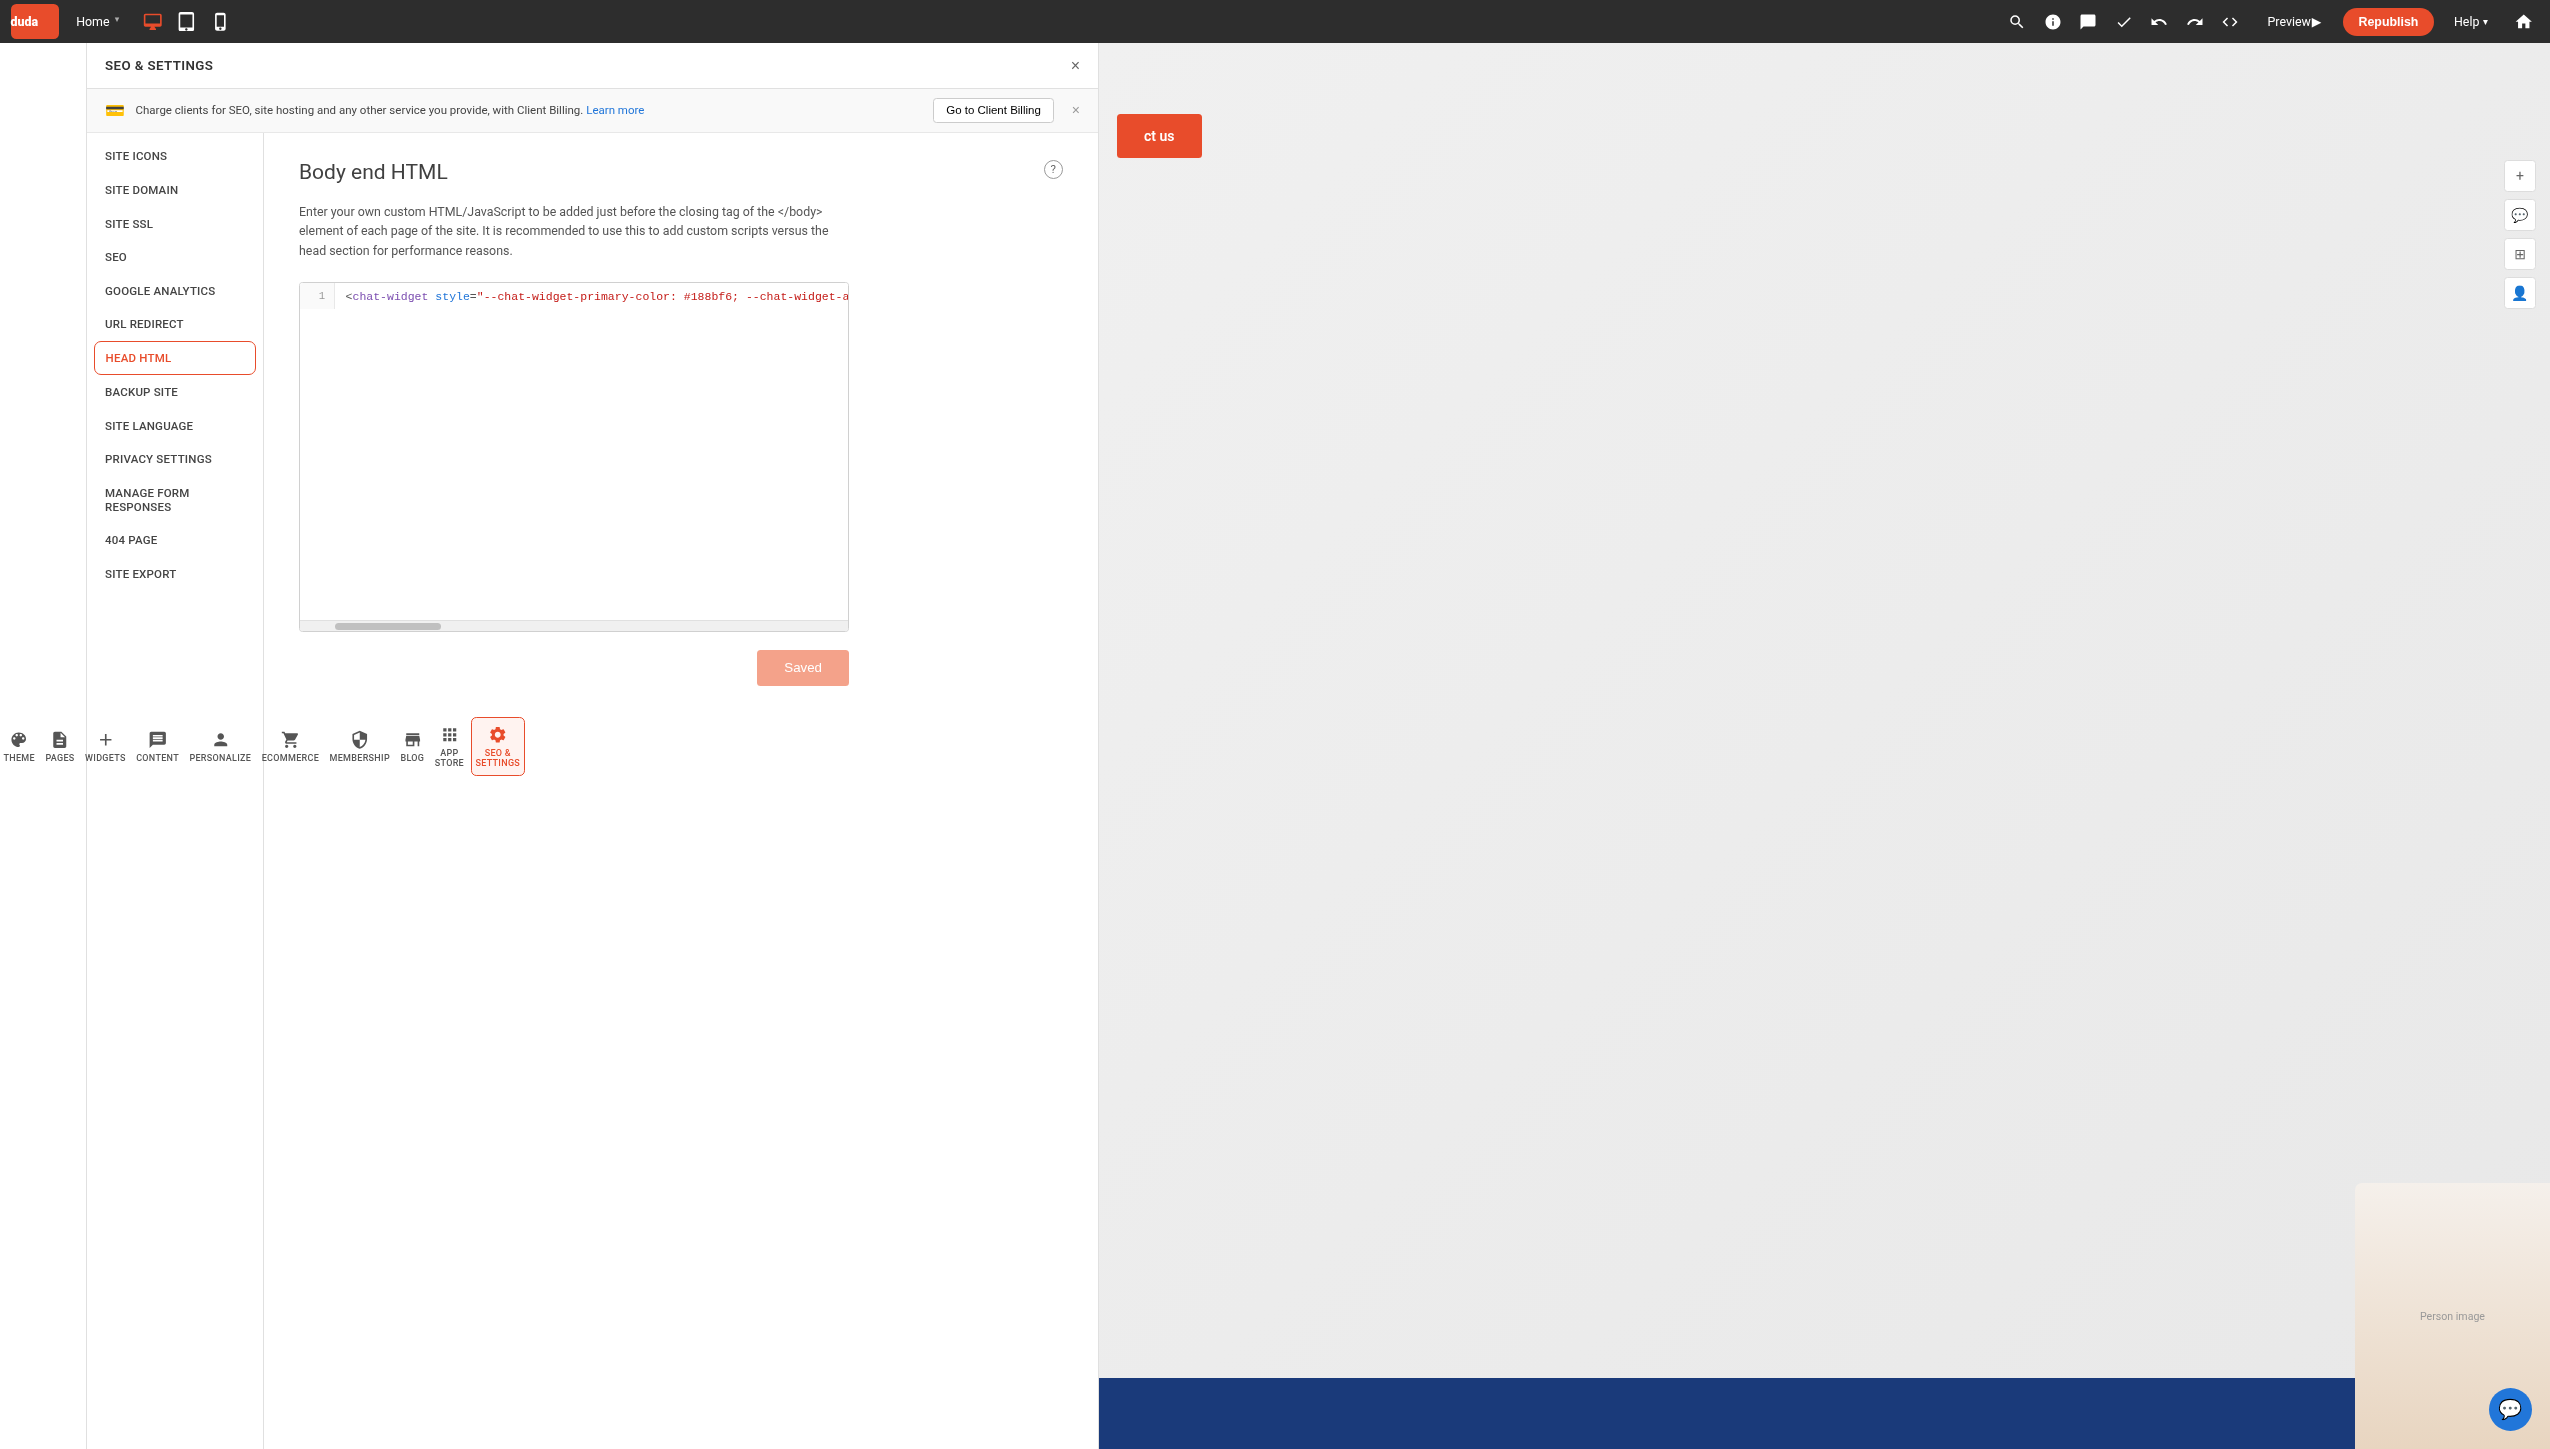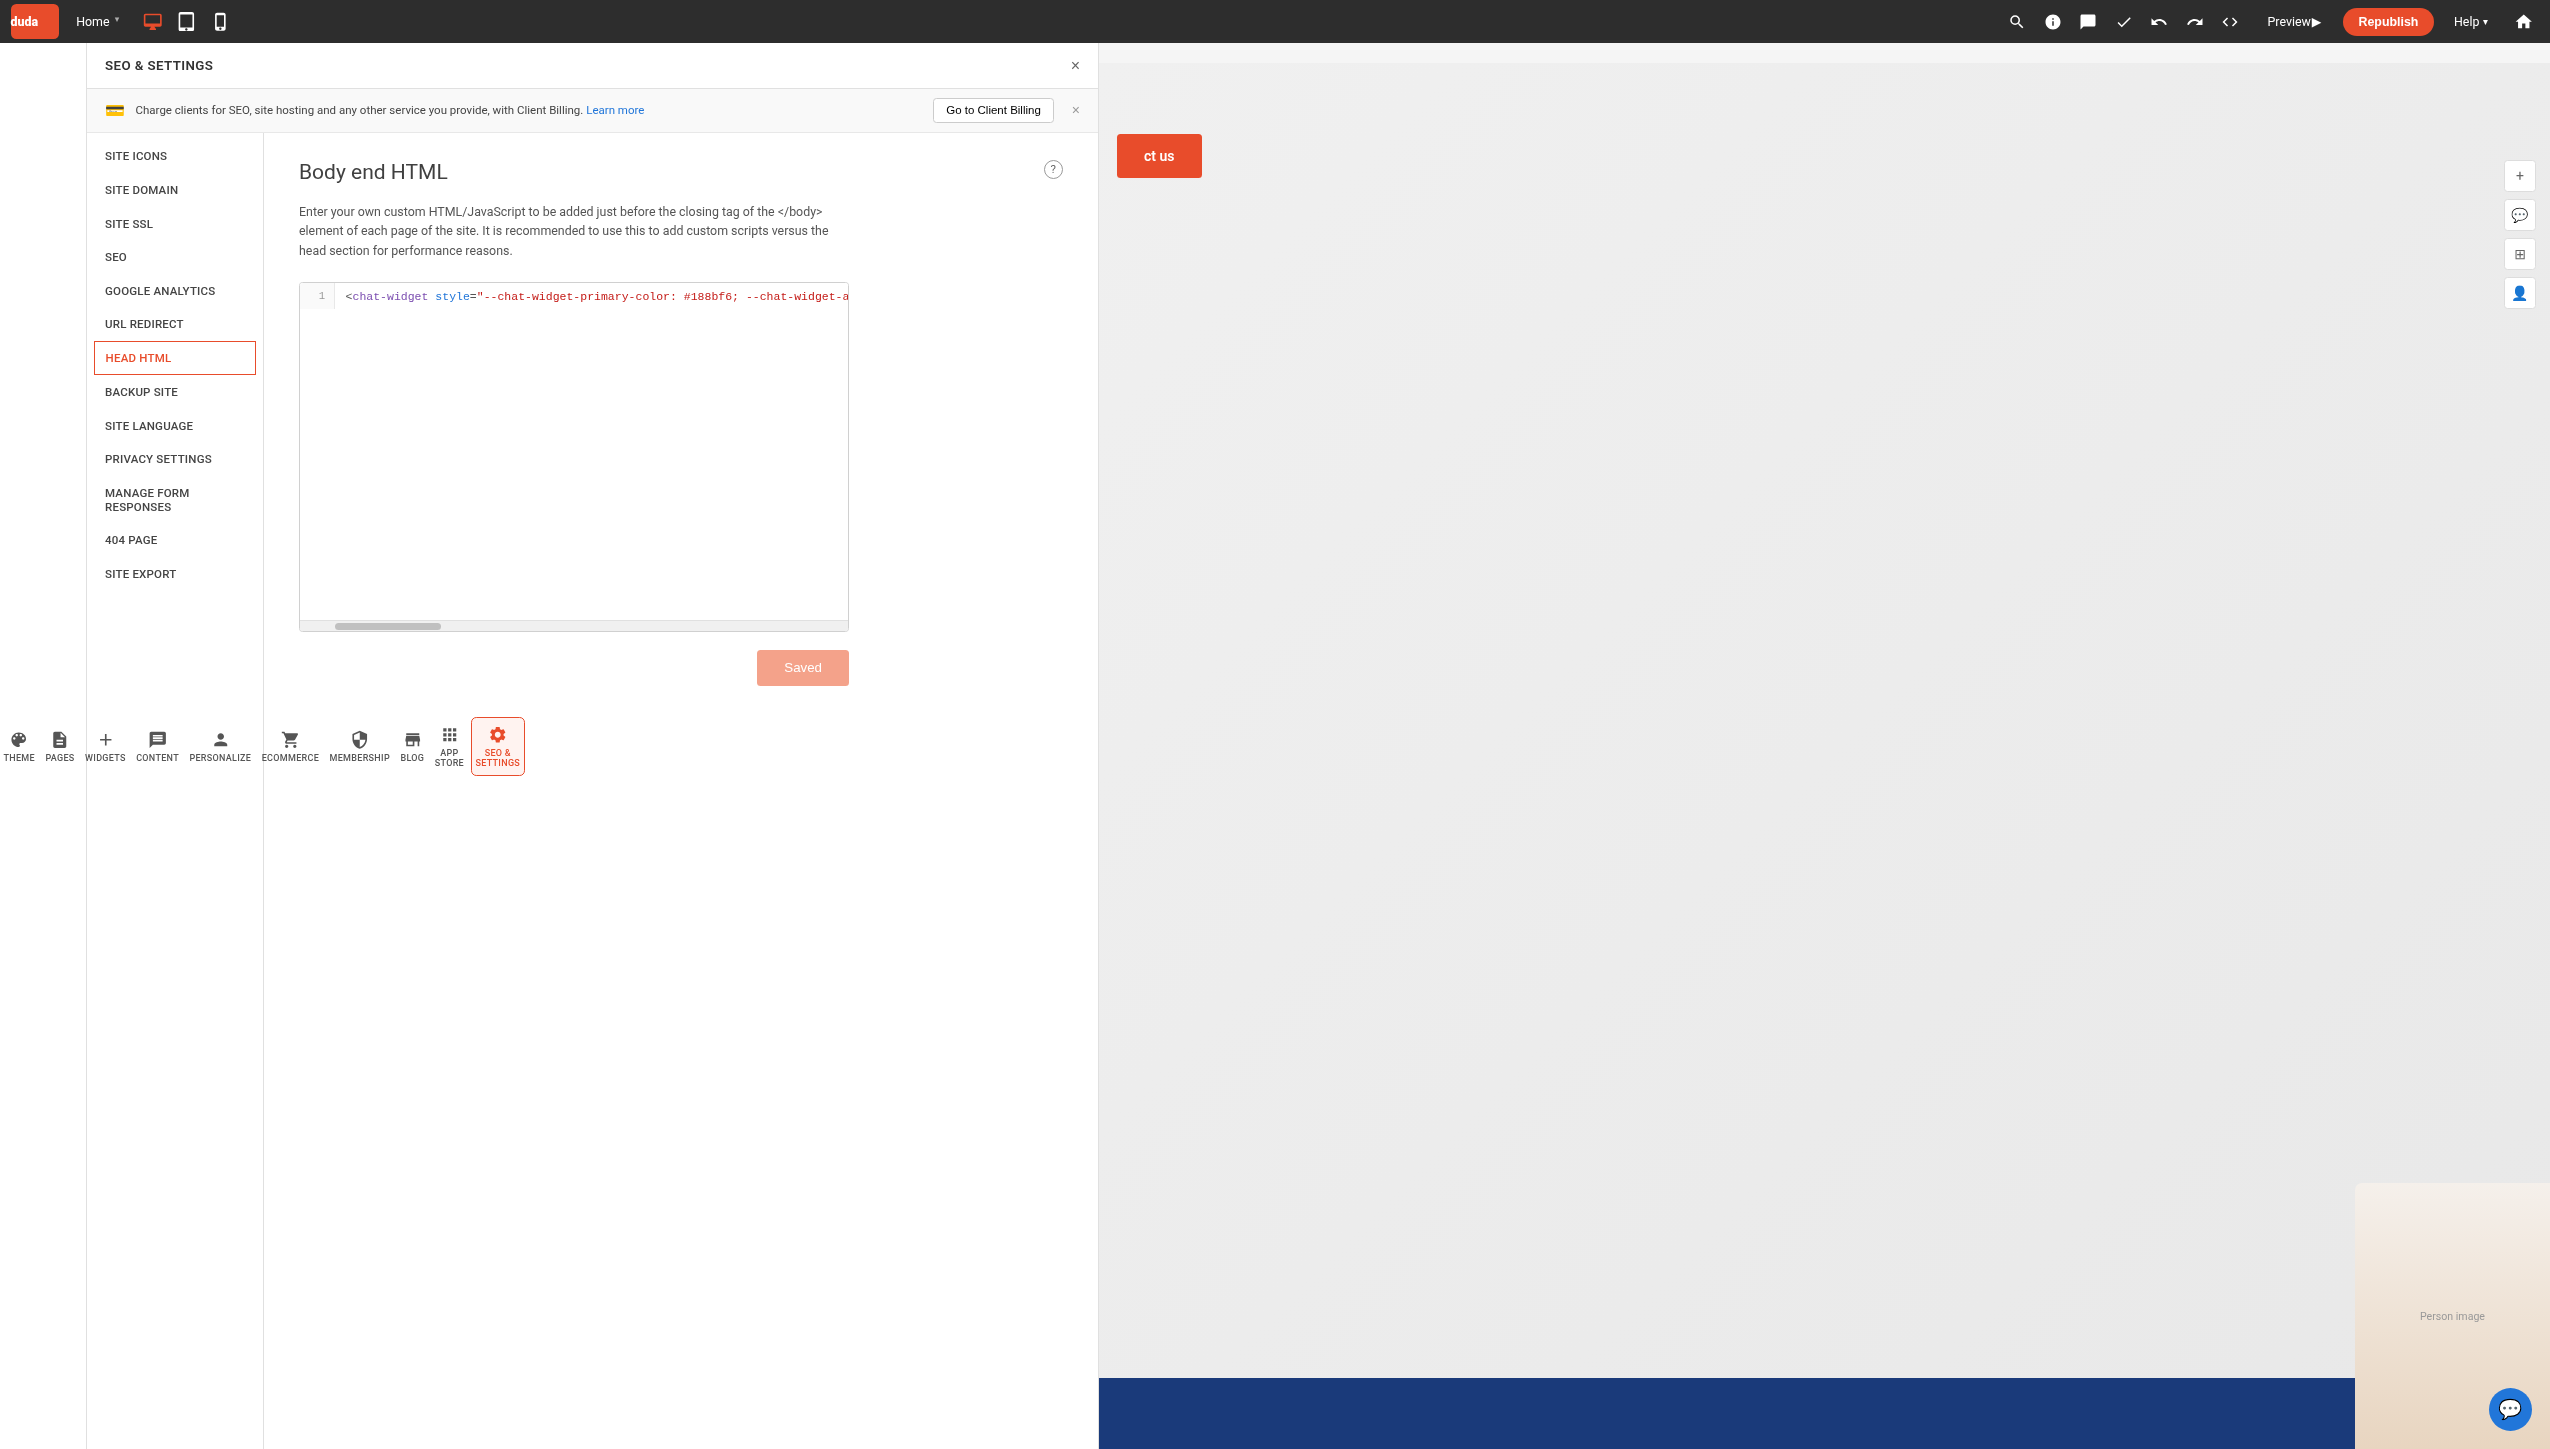--- a/index.html
+++ b/index.html
@@ -78,21 +78,21 @@
     
     .nav-sidebar {
       width: 177px; border-right: 0.9px solid #e0e0e0; overflow-y: auto;
       padding: 7px 0; flex-shrink: 0; background: white;
     }
     .nav-item {
       padding: 9.8px 18px; font-size: 11.5px; color: #444; cursor: pointer;
       font-weight: 500; letter-spacing: 0.2px; text-transform: uppercase;
     }
     .nav-item.active {
-      color: #e84c2b; border: 1.3px solid #e84c2b; border-radius: 0;
+      color: #e84c2b; border: 1.3px solid #e84c2b; border-radius: 7px;
       margin: 0 7px; padding: 9px 10.6px;
     }
 
     
     .content-area {
       flex: 1; padding: 27px 35px; overflow-y: auto; position: relative;
     }
     .content-header { display: flex; align-items: flex-start; justify-content: space-between; margin-bottom: 18px; }
     .content-title { font-size: 21px; font-weight: 400; color: #404040; }
     .help-icon { width: 19.5px; height: 19.5px; border-radius: 50%; border: 1.3px solid #999; display: flex; align-items: center; justify-content: center; cursor: pointer; font-size: 11.5px; color: #666; }
@@ -133,21 +133,21 @@
     
     .save-btn {
       background: #f4a28a; color: white; border: none; padding: 10.6px 27px;
       border-radius: 3.5px; font-size: 13.3px; cursor: pointer; margin-top: 18px;
       display: block; float: right; max-width: 550px;
     }
 
     
     .website-preview {
       position: absolute; right: 0; top: 0; bottom: 0; width: calc(100% - 1012px);
-      overflow: hidden; background: #f0f0f0; margin-top: 20px;
+      overflow: hidden; background: #f0f0f0;
     }
 
     
     .right-floating {
       position: fixed; right: 14px; top: 160px; display: flex; flex-direction: column; gap: 7px; z-index: 50;
     }
     .float-btn {
       width: 32px; height: 32px; background: white; border: 0.9px solid #ddd; border-radius: 3.5px;
       display: flex; align-items: center; justify-content: center; cursor: pointer; font-size: 14px; color: #666;
     }

